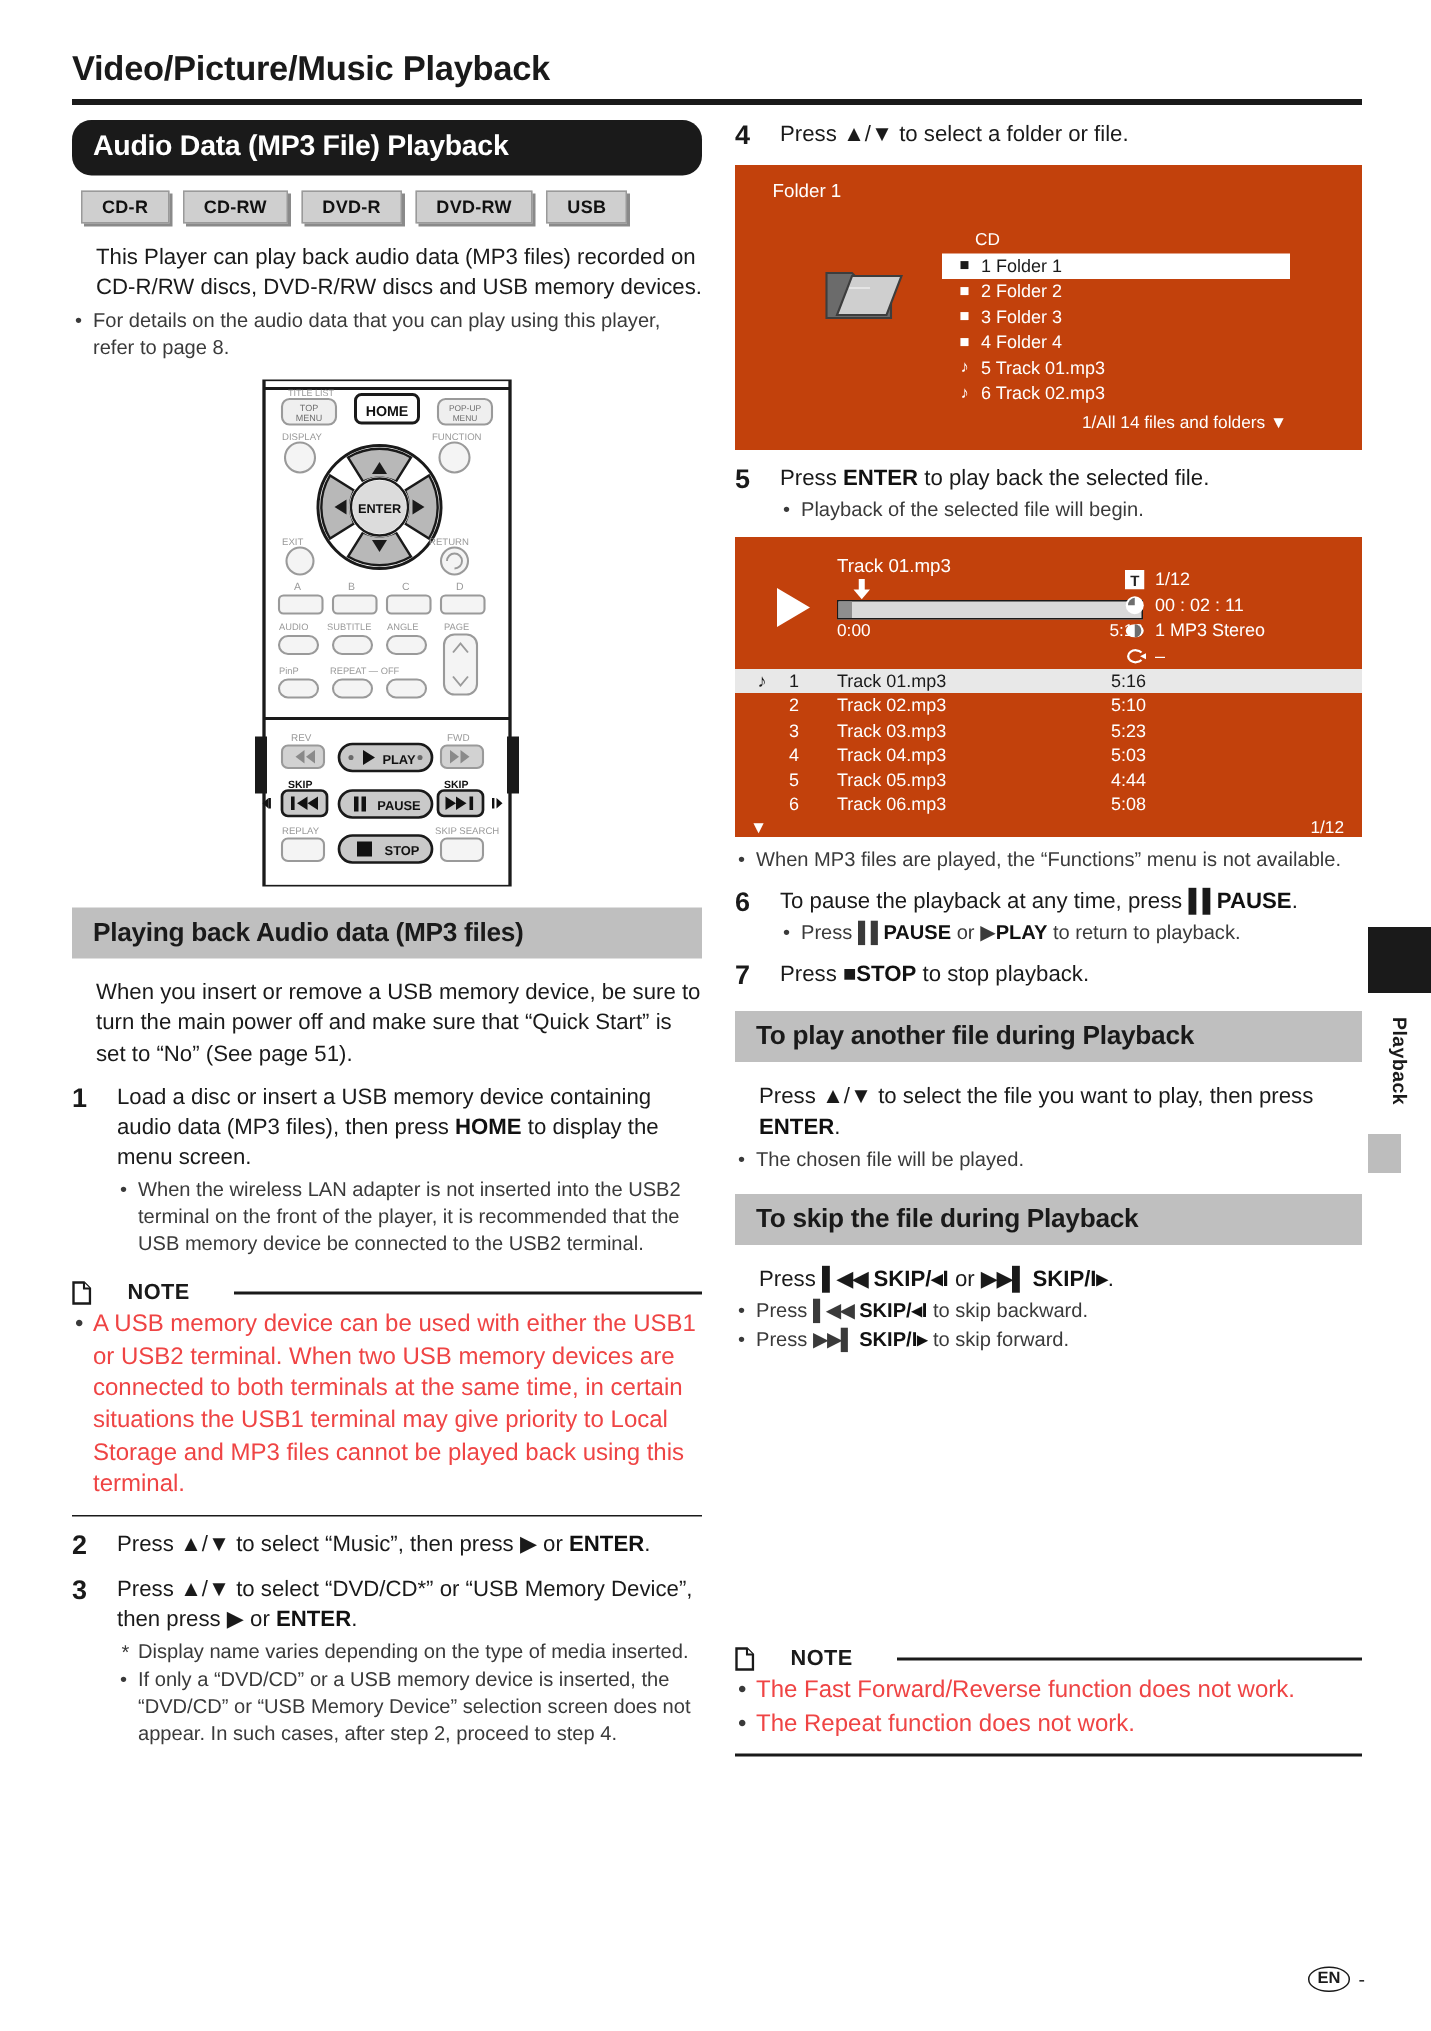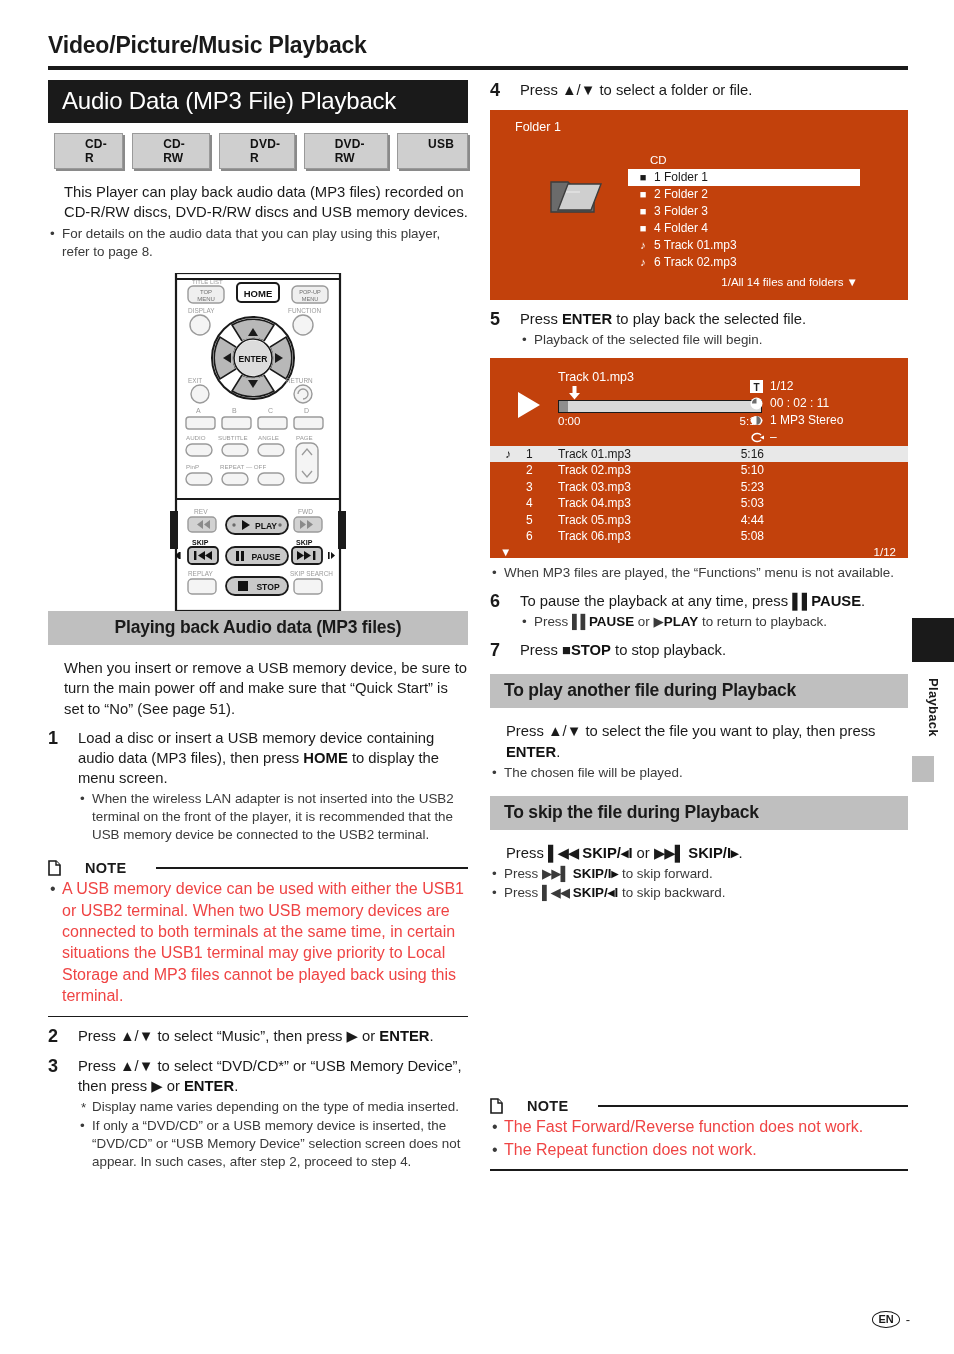--- a/index.html
+++ b/index.html
@@ -18,34 +18,34 @@
   .page-head h1 { font-size:23px; font-weight:bold; margin:0 0 7px 0; letter-spacing:-0.2px; }
   .head-rule { height:4px; background:#1a1a1a; width:860px; }
 
   
   .col { position:absolute; top:80px; }
   .col-left  { left:48px;  width:420px; }
   .col-right { left:490px; width:418px; }
 
   
   .title-black {
-    background:#1a1a1a; color:#fff; font-size:24px; font-weight:normal;
-    padding:7px 14px 8px 14px; letter-spacing:-0.2px;
+    background:#1a1a1a; color:#fff; font-size:19px; font-weight:bold;
+    padding:7px 14px 8px 14px; letter-spacing:-0.2px;border-radius:13px;
   }
   
   .title-gray {
     background:#bfbfbf; color:#1a1a1a; font-size:17.5px; font-weight:bold;
     padding:6px 14px 7px 14px; letter-spacing:-0.2px;
   }
 
   
   .badges { display:flex; gap:9px; margin:10px 0 0 6px; }
   .badge {
     background:#cfcfcf; color:#111; font-size:12px; font-weight:bold;
-    padding:3px 13px 3px 30px; border:1px solid #9a9a9a;
+    padding:3px 13px 3px 13px; border:1px solid #9a9a9a;
     box-shadow:2px 2px 0 #8a8a8a; letter-spacing:0.2px;
   }
 
   
   .body-text { font-size:14.8px; line-height:1.38; margin-top:13px;margin-left:16px; }
   .bullets { list-style:none; margin:2px 0 0 0; padding:0; }
   .bullets li {
     font-size:13.4px; line-height:1.34; color:#3a3a3a;
     padding-left:14px; position:relative; margin-top:1px;
   }
@@ -265,21 +265,21 @@
         <text x="120" y="303" font-size="6.4" fill="#9a9a9a" font-family="Liberation Sans, sans-serif">SKIP SEARCH</text>
         <rect x="18" y="306" width="28" height="15" rx="4" fill="#f4f4f4" stroke="#9a9a9a" stroke-width="1.4"></rect>
         <rect x="124" y="306" width="28" height="15" rx="4" fill="#f4f4f4" stroke="#9a9a9a" stroke-width="1.4"></rect>
         <rect x="56" y="304" width="62" height="18" rx="9" fill="#c9c9c9" stroke="#1a1a1a" stroke-width="1.8"></rect>
         <rect x="68" y="308" width="10" height="10" fill="#111"></rect>
         <text x="98" y="317" font-size="8.6" fill="#111" text-anchor="middle" font-weight="bold" font-family="Liberation Sans, sans-serif">STOP</text>
       </svg>
     </div>
   </div>
 
-  <div class="title-gray" style="text-align:center;">Playing back Audio data (MP3 files)</div>
+  <div class="title-gray" style="margin-top:14px;">Playing back Audio data (MP3 files)</div>
 
   <div class="body-text">When you insert or remove a USB memory device, be sure to turn the main power off and make sure that “Quick Start” is set to “No” (See page 51).</div>
 
   <div class="step">
     <div class="step-num">1</div>
     <div class="step-body">
       <div class="lead"><span>Load a disc or insert a USB memory device containing audio data (MP3 files), then press </span><b>HOME</b><span> to display the menu screen.</span></div>
       <ul class="bullets">
         <li>When the wireless LAN adapter is not inserted into the USB2 terminal on the front of the player, it is recommended that the USB memory device be connected to the USB2 terminal.</li>
       </ul>
@@ -514,22 +514,22 @@
 
   <div class="title-gray" style="margin-top:14px;">To play another file during Playback</div>
   <div class="body-text"><span>Press ▲/▼ to select the file you want to play, then press </span><b>ENTER</b><span>.</span></div>
   <ul class="bullets">
     <li>The chosen file will be played.</li>
   </ul>
 
   <div class="title-gray" style="margin-top:14px;">To skip the file during Playback</div>
   <div class="body-text"><span>Press </span><span style="letter-spacing:-1px;">▌◀◀</span> <b>SKIP/◂I</b><span> or </span><span style="letter-spacing:-1px;">▶▶▌</span> <b>SKIP/I▸</b><span>.</span></div>
   <ul class="bullets">
+    <li><span>Press </span><span style="letter-spacing:-1px;">▌◀◀</span> <b>SKIP/◂I</b><span> to skip backward.</span></li>
     <li><span>Press </span><span style="letter-spacing:-1px;">▶▶▌</span> <b>SKIP/I▸</b><span> to skip forward.</span></li>
-    <li><span>Press </span><span style="letter-spacing:-1px;">▌◀◀</span> <b>SKIP/◂I</b><span> to skip backward.</span></li>
   </ul>
 
   <div class="note" style="margin-top:196px;">
     <div class="note-head">
       <span class="note-page-icon">
         <svg width="13" height="16" viewBox="0 0 13 16">
             <path d="M1 1 h7 l4 4 v10 h-11 z" fill="#fff" stroke="#1a1a1a" stroke-width="1.6"></path>
             <path d="M8 1 v4 h4" fill="#fff" stroke="#1a1a1a" stroke-width="1.4"></path>
           </svg>
       </span>

